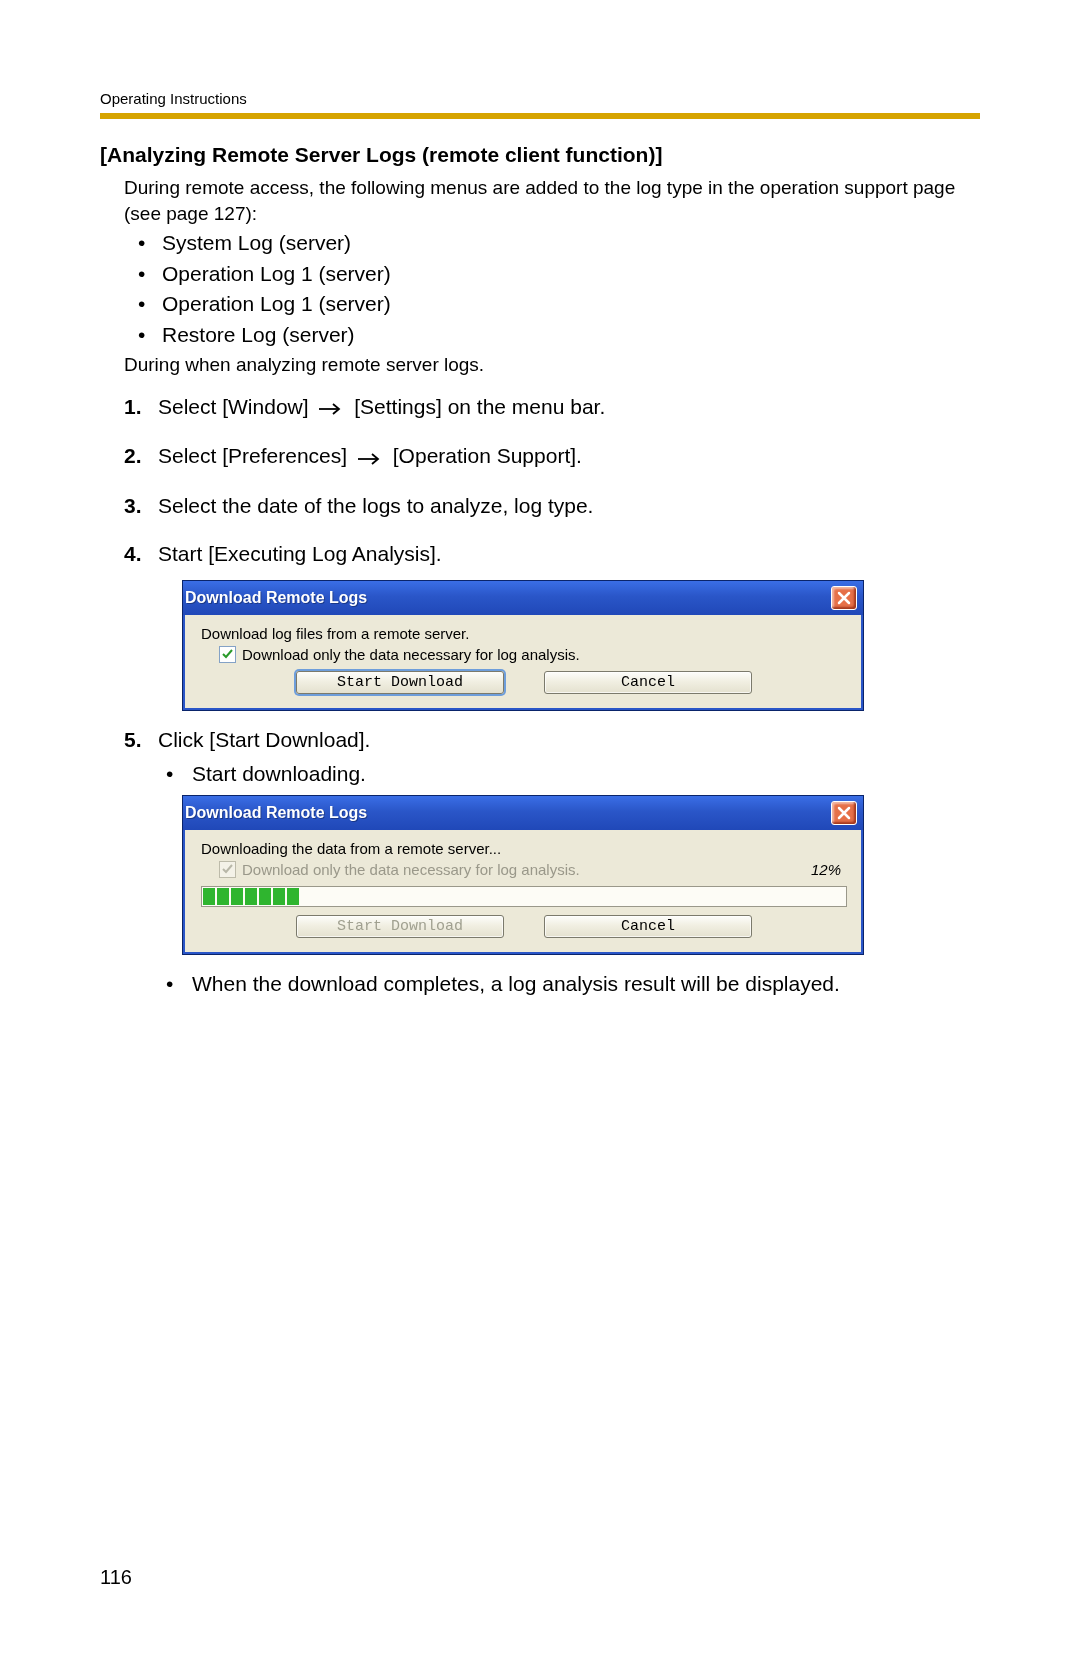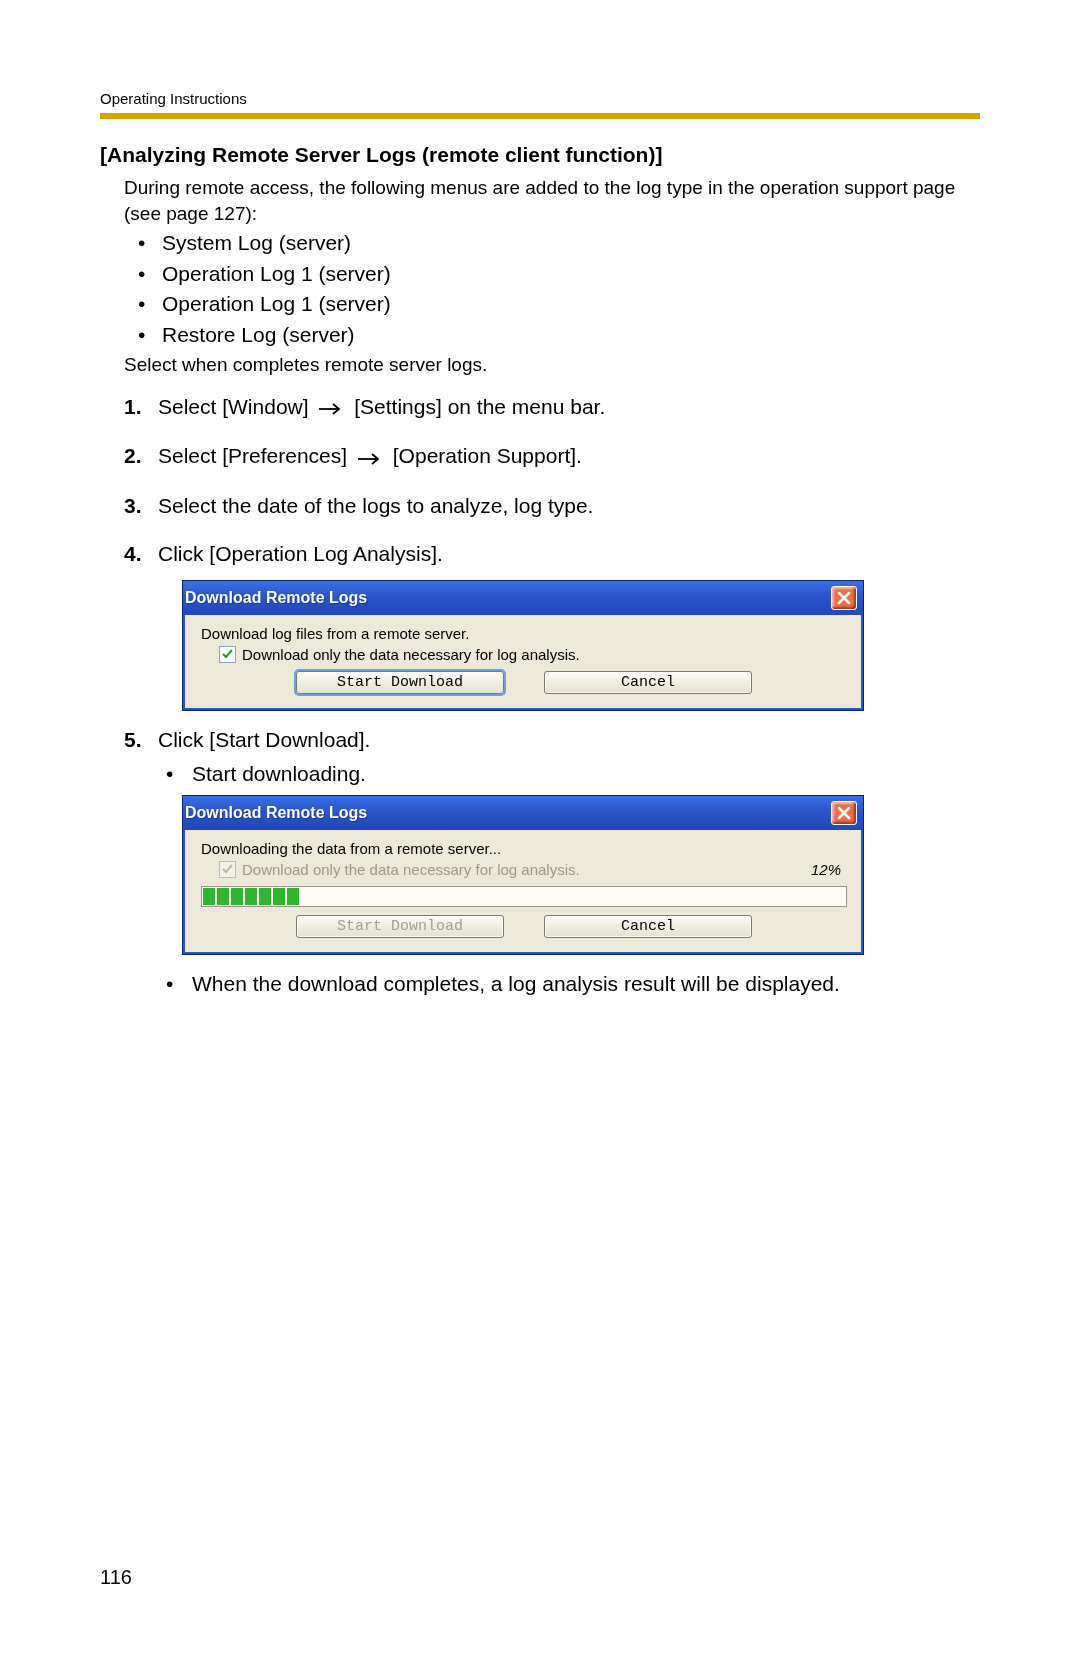--- a/index.html
+++ b/index.html
@@ -233,21 +233,21 @@
     <div class="bullet-item">
       <span class="bullet-dot">•</span>
       <span>Operation Log 1 (server)</span>
     </div>
     <div class="bullet-item">
       <span class="bullet-dot">•</span>
       <span>Restore Log (server)</span>
     </div>
   </div>
 
-  <div class="body-text" style="margin-top:2px;">Select when completes remote server logs.</div>
+  <div class="body-text" style="margin-top:2px;">During when analyzing remote server logs.</div>
 
   <div class="ordered">
 
     <div class="ord-item">
       <div class="ord-num">1.</div>
       <div class="ord-body">
         <span>Select [Window]</span>
         <span class="arrow">
           <svg width="26" height="12" viewBox="0 0 26 12">
               <line x1="1" y1="6" x2="20" y2="6" stroke="#000" stroke-width="1.8"></line>
@@ -272,21 +272,21 @@
       </div>
     </div>
 
     <div class="ord-item">
       <div class="ord-num">3.</div>
       <div class="ord-body">Select the date of the logs to analyze, log type.</div>
     </div>
 
     <div class="ord-item" style="margin-bottom:10px;">
       <div class="ord-num">4.</div>
-      <div class="ord-body">Click [Operation Log Analysis].</div>
+      <div class="ord-body">Start [Executing Log Analysis].</div>
     </div>
 
     <div class="dialog">
       <div class="titlebar">
         <span class="titlebar-title">Download Remote Logs</span>
         <span class="close-btn">
           <svg class="close-x" viewBox="0 0 16 16">
               <path d="M3 3 L13 13 M13 3 L3 13" stroke="#fff" stroke-width="2.5" stroke-linecap="round"></path>
             </svg>
         </span>

